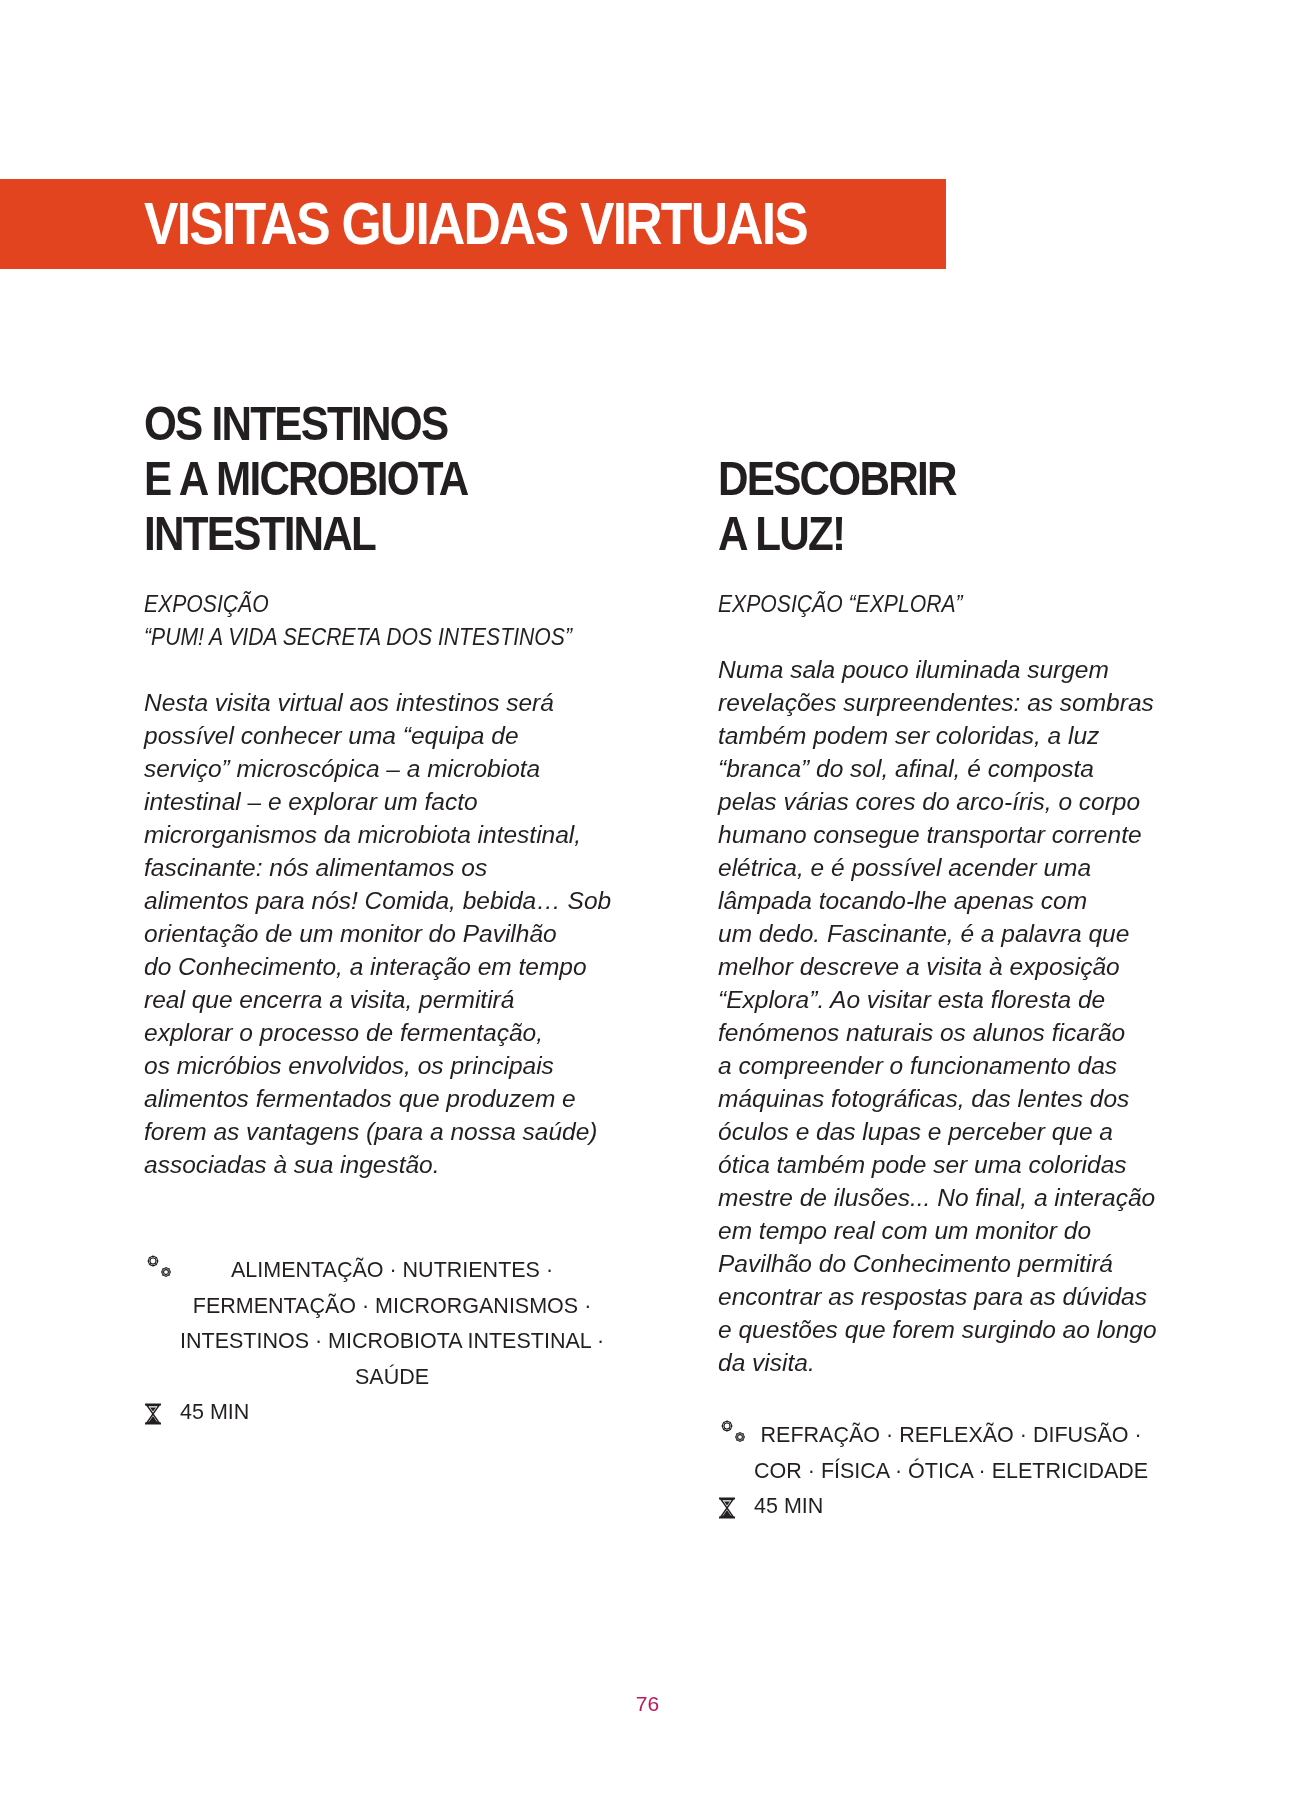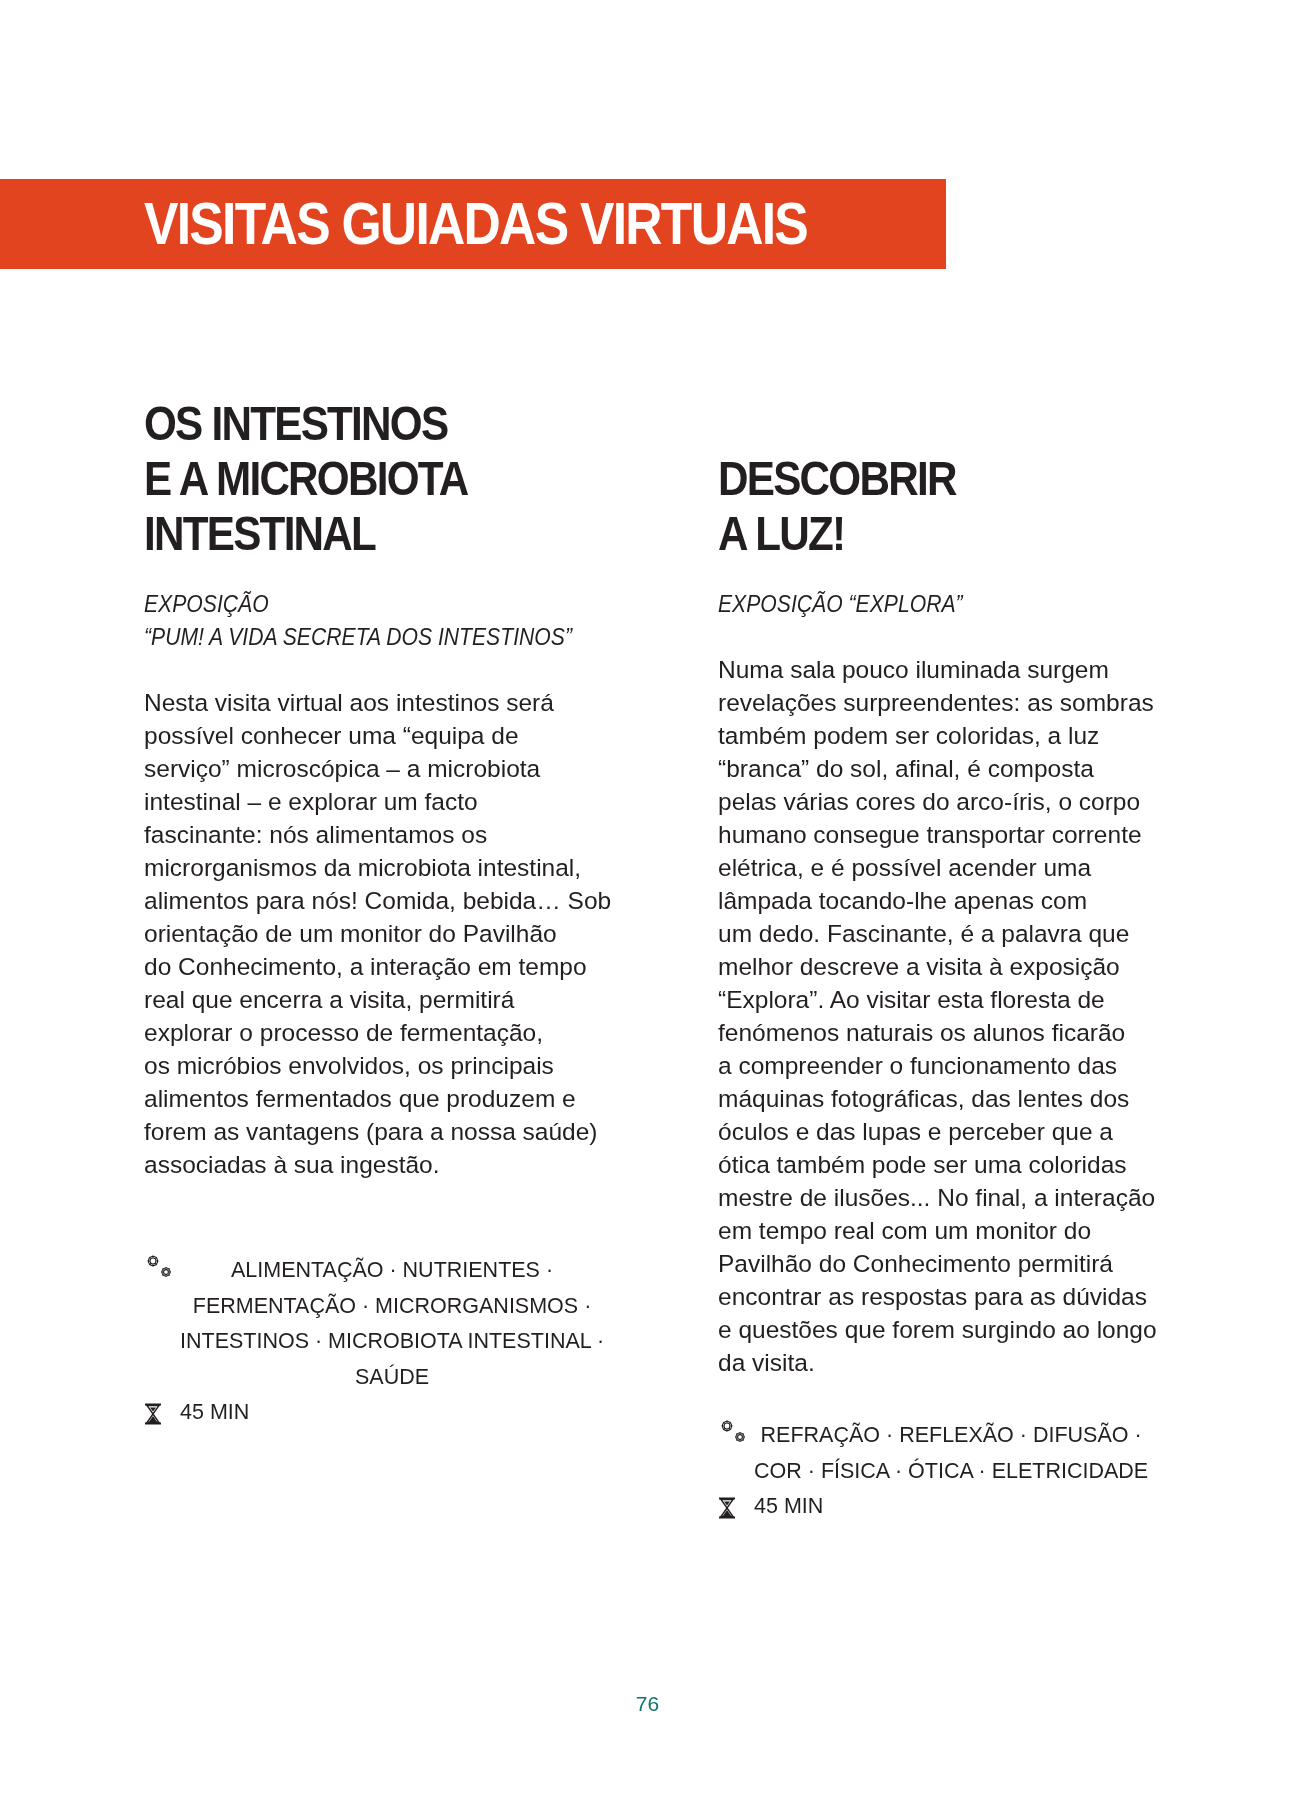--- a/index.html
+++ b/index.html
@@ -7,28 +7,28 @@
   .banner { position:absolute; left:0; top:145px; width:946px; height:90px; background:#e34420;margin-top:34px; }
   .banner-title { position:absolute; left:144px; top:12px; margin:0; font-family:"Liberation Sans", sans-serif; font-weight:bold; color:#ffffff; font-size:60px; line-height:66px; letter-spacing:-2px; transform:scaleX(0.86); transform-origin:left center; white-space:nowrap; }
   .col { position:absolute; top:0; }
   .col-left { left:144px; width:500px; }
   .col-right { left:718px; width:480px; }
   .heading { position:absolute; left:0; margin:0; font-weight:bold; font-size:48px; line-height:55px; letter-spacing:-2px; transform:scaleX(0.88); transform-origin:left top; white-space:nowrap; color:#231f20; }
   .heading span { display:block; }
   .subtitle { position:absolute; left:0; margin:0; font-style:italic; font-size:23px; line-height:33px; transform:scaleX(0.92); transform-origin:left top; white-space:nowrap; color:#231f20; }
   .subtitle span { display:block; }
   .body-text { position:absolute; left:0; margin:0; font-size:24.5px; line-height:33px; color:#231f20; white-space:nowrap; }
-  .body-text span { display:block; }
+  .body-text span { display:block;font-style:italic; }
   .tags { position:absolute; left:0; font-size:21.5px; line-height:35.5px; color:#231f20; }
   .tag-row { position:relative; padding-left:36px; white-space:nowrap; }
   .tag-row span.line { display:block;text-align:center; }
   .gears { position:absolute; left:0; top:0; width:32px; height:30px; }
   .duration { position:relative; padding-left:36px; height:35px; white-space:nowrap; }
   .hourglass { position:absolute; left:0; top:8px; width:18px; height:22px; }
-  .page-number { position:absolute; left:0; width:1295px; top:1692px; text-align:center; font-size:21px; color:#0f766e; }
+  .page-number { position:absolute; left:0; width:1295px; top:1692px; text-align:center; font-size:21px; color:#be185d; }
 </style>
 </head>
 <body>
 
 <div class="banner">
   <h1 class="banner-title">VISITAS GUIADAS VIRTUAIS</h1>
 </div>
 
 <div class="col col-left">
   <h2 class="heading" style="top:396px;">
@@ -38,22 +38,22 @@
   </h2>
   <p class="subtitle" style="top:588px;">
     <span>EXPOSIÇÃO</span>
     <span>“PUM! A VIDA SECRETA DOS INTESTINOS”</span>
   </p>
   <p class="body-text" style="top:686px;">
     <span>Nesta visita virtual aos intestinos será</span>
     <span>possível conhecer uma “equipa de</span>
     <span>serviço” microscópica – a microbiota</span>
     <span>intestinal – e explorar um facto</span>
+    <span>microrganismos da microbiota intestinal,</span>
     <span>fascinante: nós alimentamos os</span>
-    <span>microrganismos da microbiota intestinal,</span>
     <span>alimentos para nós! Comida, bebida… Sob</span>
     <span>orientação de um monitor do Pavilhão</span>
     <span>do Conhecimento, a interação em tempo</span>
     <span>real que encerra a visita, permitirá</span>
     <span>explorar o processo de fermentação,</span>
     <span>os micróbios envolvidos, os principais</span>
     <span>alimentos fermentados que produzem e</span>
     <span>forem as vantagens (para a nossa saúde)</span>
     <span>associadas à sua ingestão.</span>
   </p>

